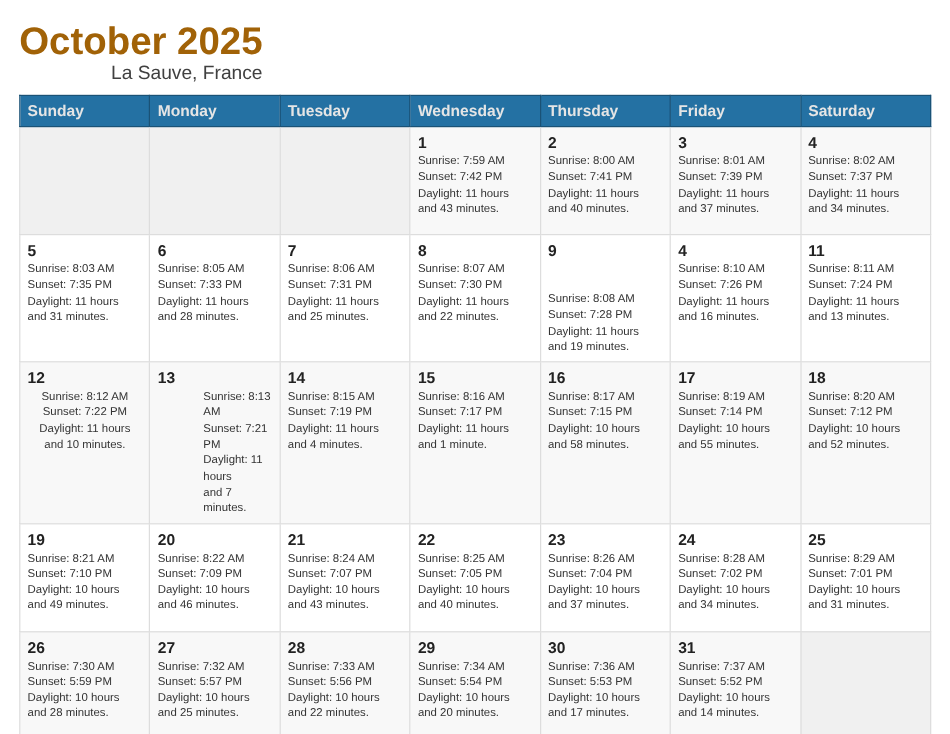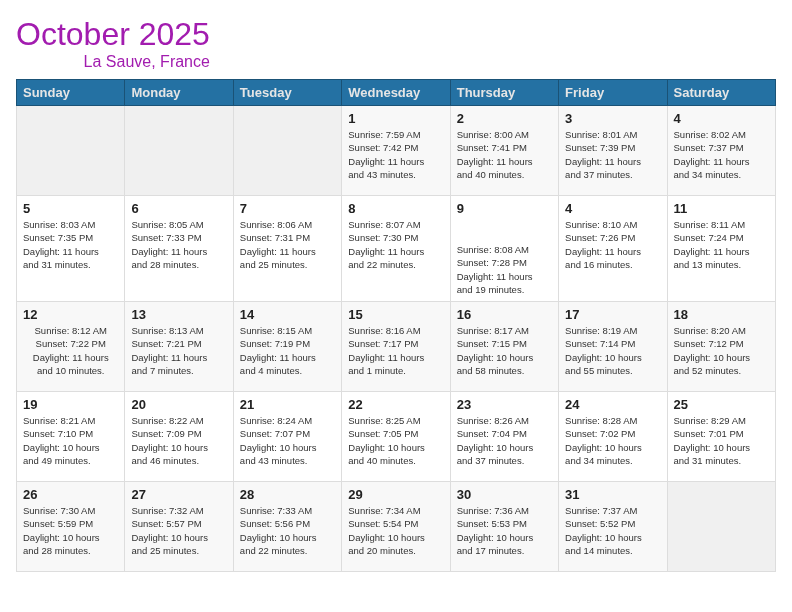--- a/index.html
+++ b/index.html
@@ -26,26 +26,26 @@
       border-top: 7px solid transparent;
       border-bottom: 7px solid transparent;
       margin-left: 2px;
       margin-top: 4px;
     }
     .title-block {
       text-align: right;
     }
     .month-title {
       font-size: 32px;
-      font-weight: normal;
-      color: #a21caf;
+      font-weight: bold;
+      color: #a16207;
     }
     .location {
       font-size: 16px;
-      color: #a21caf;
+      color: #404040;
     }
     .calendar {
       width: 100%;
       border-collapse: collapse;
       border: 1px solid #ccc;
     }
     .calendar th {
       background: #2471a3;
       color: #e5e5e5;
       text-align: left;
@@ -193,21 +193,21 @@
       <tr>
         <td>
           <div class="day-num">12</div>
           <div class="day-info" style="white-space: pre-line; text-align: center;">Sunrise: 8:12 AM
 Sunset: 7:22 PM
 Daylight: 11 hours
 and 10 minutes.</div>
         </td>
         <td>
           <div class="day-num">13</div>
-          <div class="day-info" style="white-space: pre-line;">Sunrise: 8:13 AM
+          <div class="day-info" style="white-space: pre-line; margin-left: 38px;">Sunrise: 8:13 AM
 Sunset: 7:21 PM
 Daylight: 11 hours
 and 7 minutes.</div>
         </td>
         <td>
           <div class="day-num">14</div>
           <div class="day-info" style="white-space: pre-line;">Sunrise: 8:15 AM
 Sunset: 7:19 PM
 Daylight: 11 hours
 and 4 minutes.</div>

